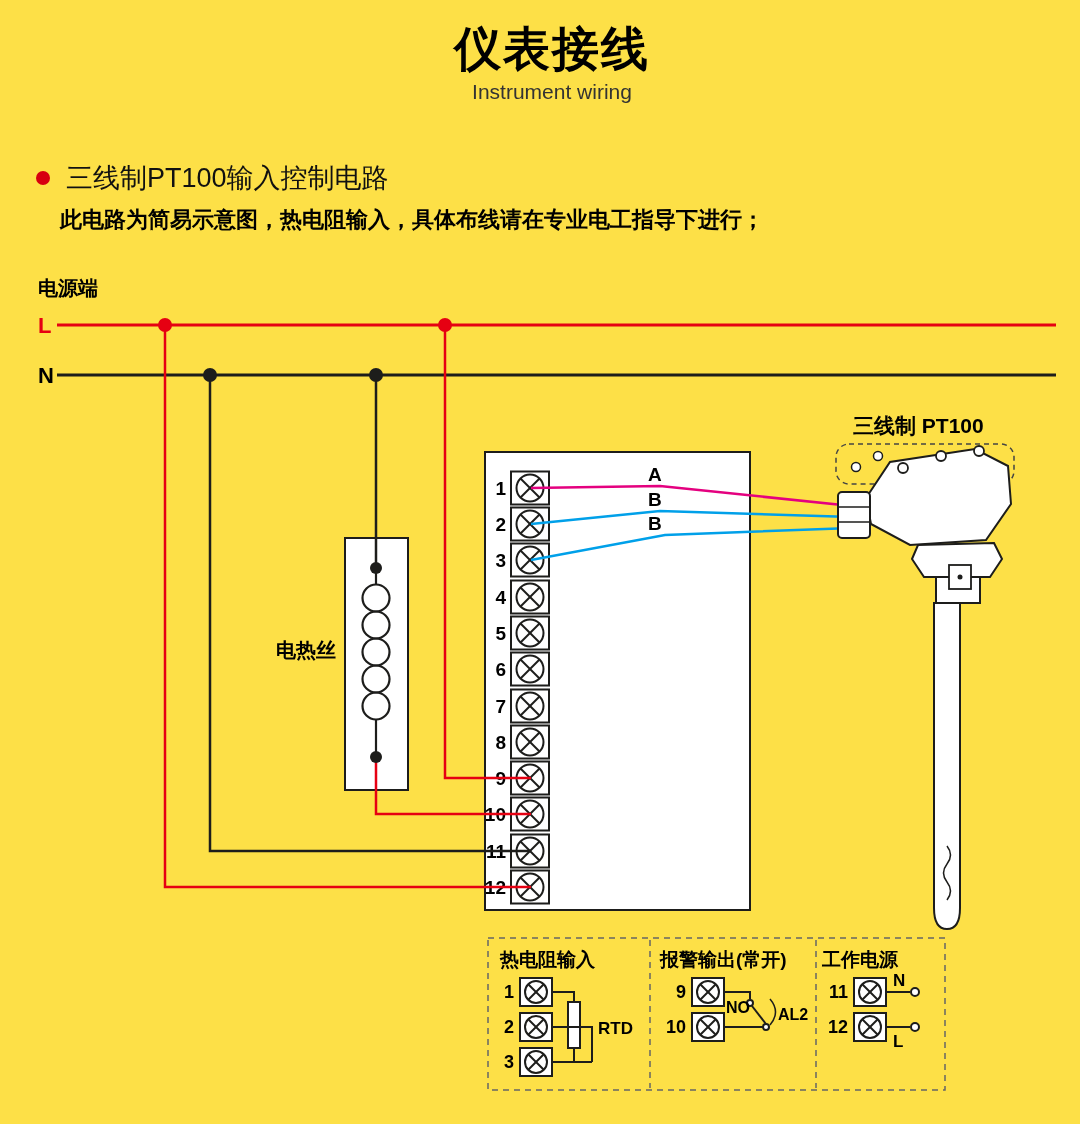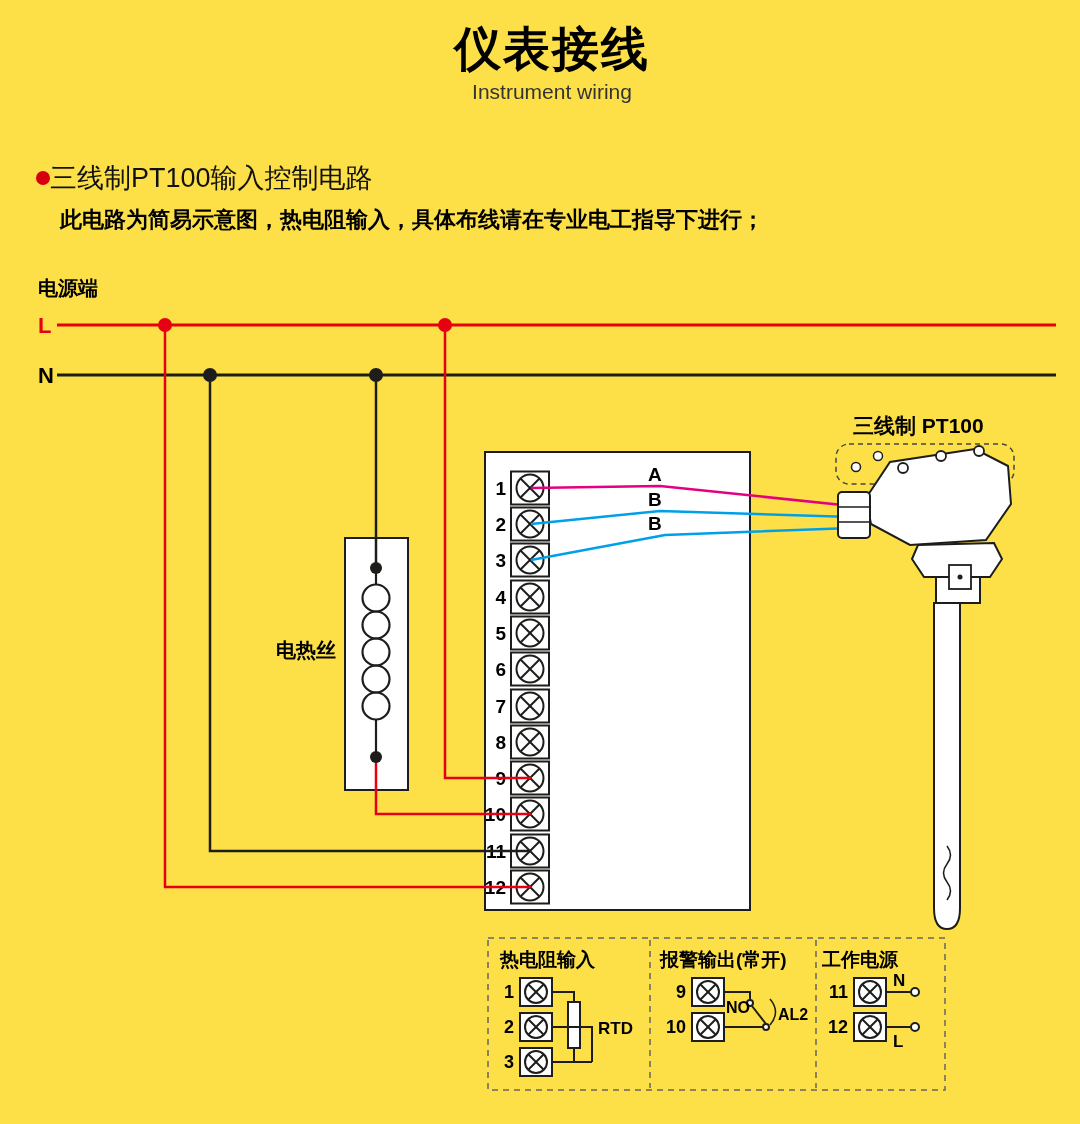--- a/index.html
+++ b/index.html
@@ -2,21 +2,21 @@
 <html><head>
 <meta charset="utf-8">
 <style>
   html,body{margin:0;padding:0;background:#fff;}
   .page{position:relative;width:1080px;height:1124px;background:#fde047;
         font-family:"Liberation Sans",sans-serif;overflow:hidden;color:#000;padding-left:24px;}
   .title{position:absolute;top:18px;left:0;width:100%;text-align:center;
          font-size:47px;font-weight:900;letter-spacing:2px;color:#000;}
   .subtitle{position:absolute;top:80px;left:0;width:100%;text-align:center;
             font-size:21px;color:#333;}
-  .heading{position:absolute;top:160px;left:36px;display:flex;align-items:center;gap:0;}
+  .heading{position:absolute;top:160px;left:36px;display:flex;align-items:center;gap:16px;}
   .bullet{width:14px;height:14px;border-radius:50%;background:#d7000f;flex:0 0 auto;}
   .heading-text{font-size:27px;font-weight:500;color:#111;}
   .note{position:absolute;top:205px;left:60px;font-size:22px;font-weight:700;color:#000;}
   svg.diagram{position:absolute;left:0;top:0;}
   svg text{font-family:"Liberation Sans",sans-serif;fill:#000;}
   .lbl{font-size:20px;font-weight:700;}
   .lbl-red{font-size:22px;font-weight:700;fill:#e60012;}
   .lbl-blk{font-size:22px;font-weight:700;}
   .wirelbl{font-size:19px;font-weight:700;}
   .tnum{font-size:19px;font-weight:700;}

